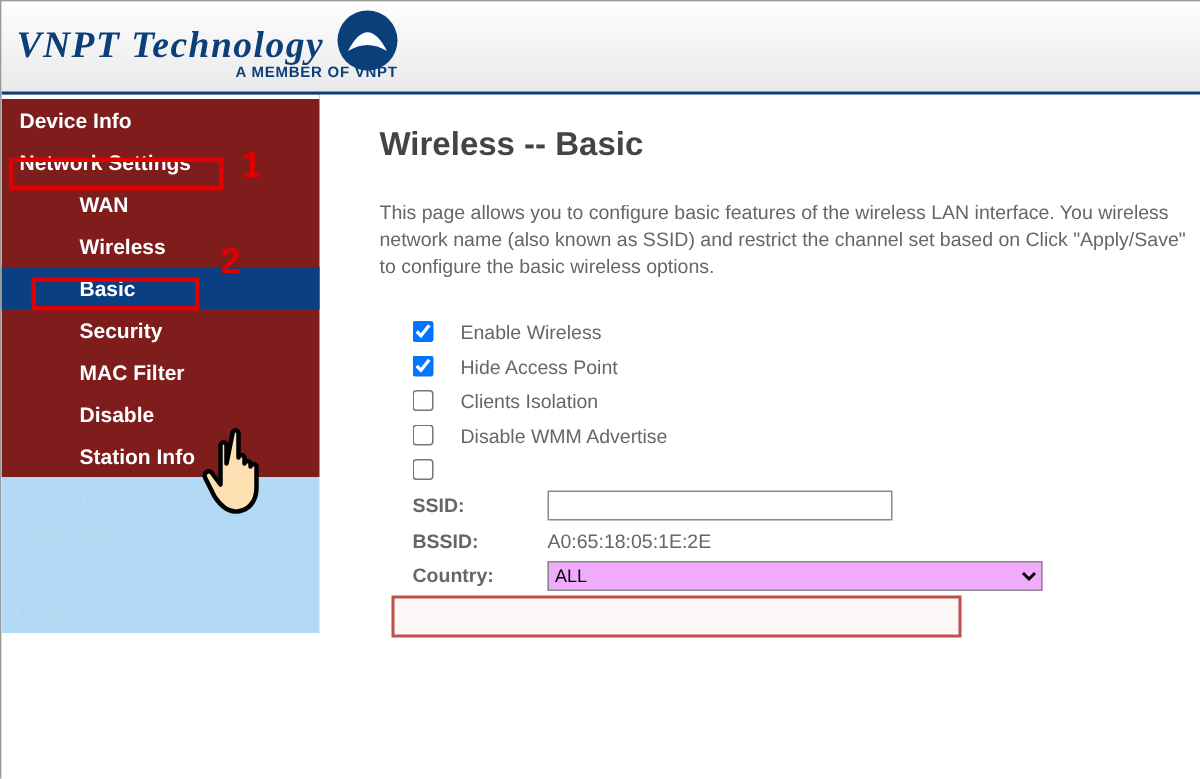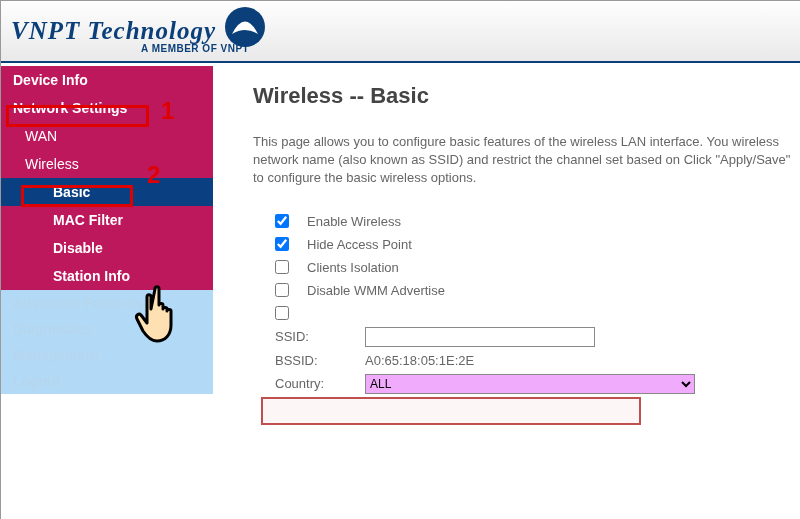--- a/index.html
+++ b/index.html
@@ -27,21 +27,21 @@
     .logo-text {
       font-family: "Times New Roman", serif;
       font-weight: bold;
       font-style: italic;
       font-size: 25px;
       color: #0b3f7a;
       letter-spacing: 1px;
     }
     .logo-sub {
       position: absolute;
-      left: 140px;
+      left: 156px;
       top: 42px;
       font-size: 10px;
       font-weight: bold;
       color: #0b3f7a;
       letter-spacing: 0.5px;
     }
     .logo-icon {
       margin-left: 6px;
       margin-top: -6px;
     }
@@ -49,31 +49,31 @@
     .layout {
       display: flex;
       height: calc(100% - 62px);
     }
     .sidebar {
       width: 212px;
       background: #fff;
       flex-shrink: 0;
     }
     .sidebar-inner {
-      background: #be185d;
+      background: #7f1d1d;
       color: #fff;
       border-top: 3px solid #fff;
     }
     .sidebar-item-top, .sidebar-item-sub, .sidebar-item-leaf {
       padding: 6px 0 6px 12px;
       cursor: pointer;
       font-size: 14px;
       font-weight: bold;
     }
-    .sidebar-item-sub { padding-left: 24px; font-weight: normal; }
+    .sidebar-item-sub { padding-left: 52px; font-weight: bold; }
     .sidebar-item-leaf { padding-left: 52px; font-weight: bold; }
     .sidebar-item-leaf.active {
       background: #0a3f82;
     }
     .sidebar-item-top.normal {
       color: #fff;
     }
     .main {
       flex: 1;
       padding: 20px 0 0 40px;
@@ -106,20 +106,21 @@
     }
     .field-row {
       display: flex;
       align-items: center;
       padding: 3px 0 3px 22px;
       font-size: 13px;
       color: #666;
     }
     .field-label {
       width: 90px;
+      font-weight: bold;
     }
     .text-input {
       width: 230px;
       height: 20px;
       border: 1px solid #888;
       padding: 1px 4px;
       font-size: 12px;
     }
     .short-input { width: 58px; }
     .select-input {
@@ -185,20 +186,21 @@
 
 <div class="layout">
 
   <div class="sidebar">
     <div class="sidebar-inner">
       <div class="sidebar-item-top normal">Device Info</div>
       <div class="sidebar-item-top normal">Network Settings</div>
       <div class="sidebar-item-sub">WAN</div>
       <div class="sidebar-item-sub">Wireless</div>
       <div class="sidebar-item-leaf active">Basic</div>
+      <div class="sidebar-item-leaf">Security</div>
       <div class="sidebar-item-leaf">MAC Filter</div>
       <div class="sidebar-item-leaf">Disable</div>
       <div class="sidebar-item-leaf">Station Info</div>
     </div>
     <div class="sidebar-faded-area">
       <div class="item">Advanced Features</div>
       <div class="item">Diagnostics</div>
       <div class="item">Management</div>
       <div class="item">Logout</div>
     </div>

